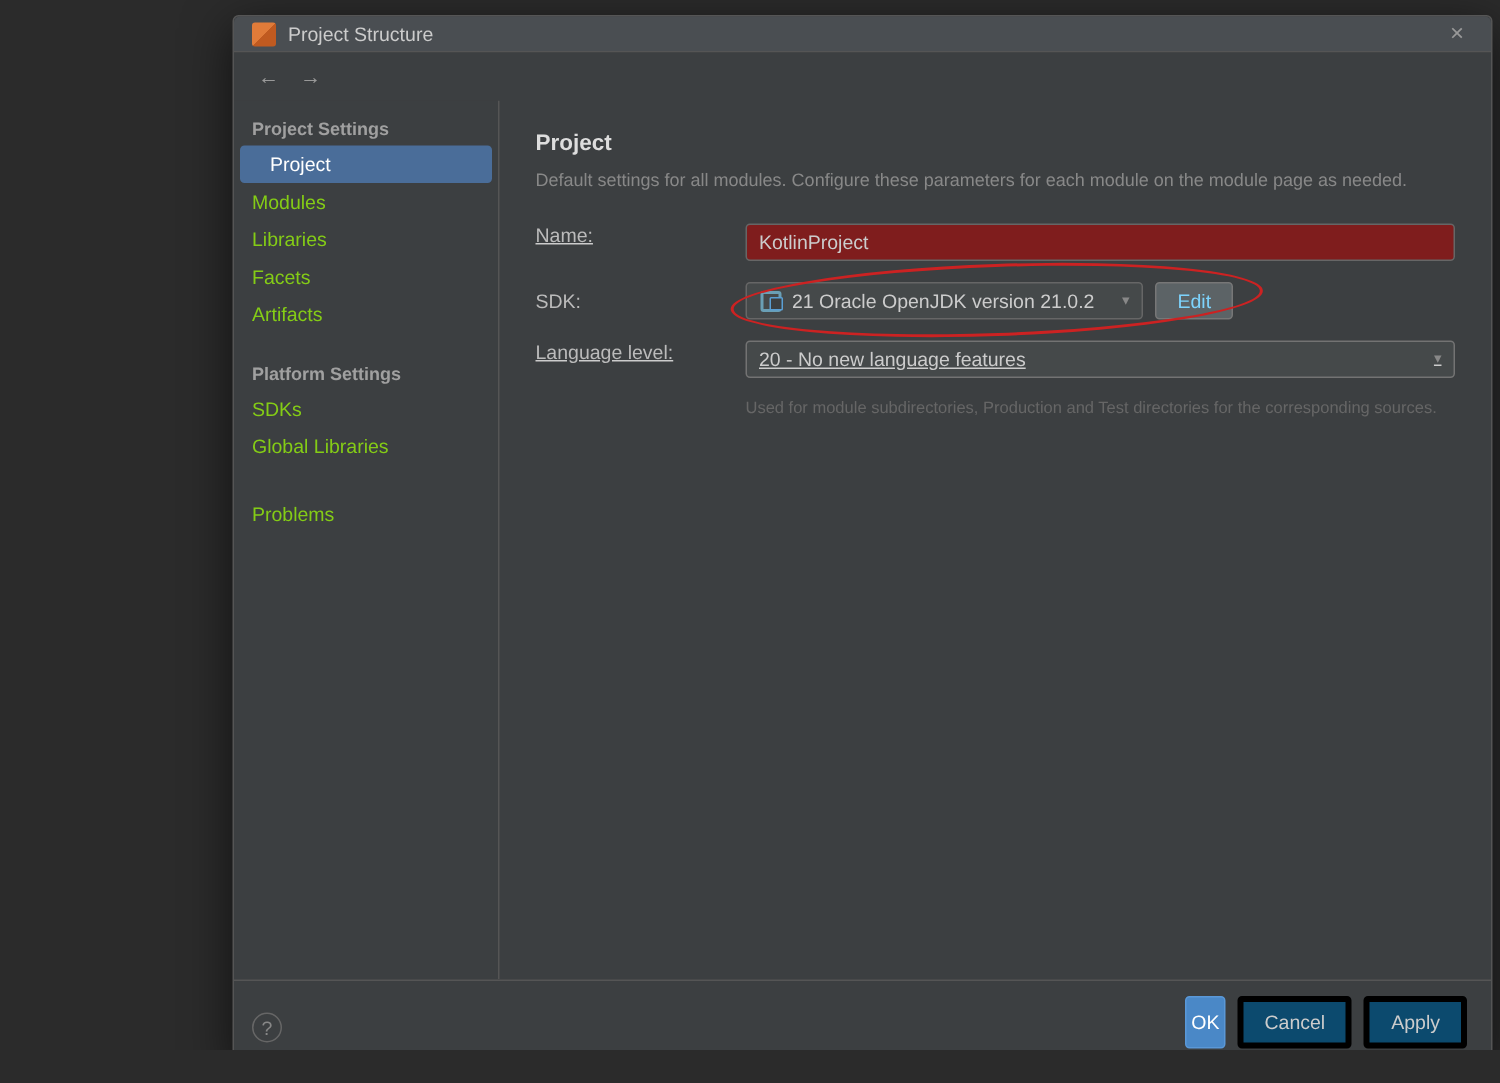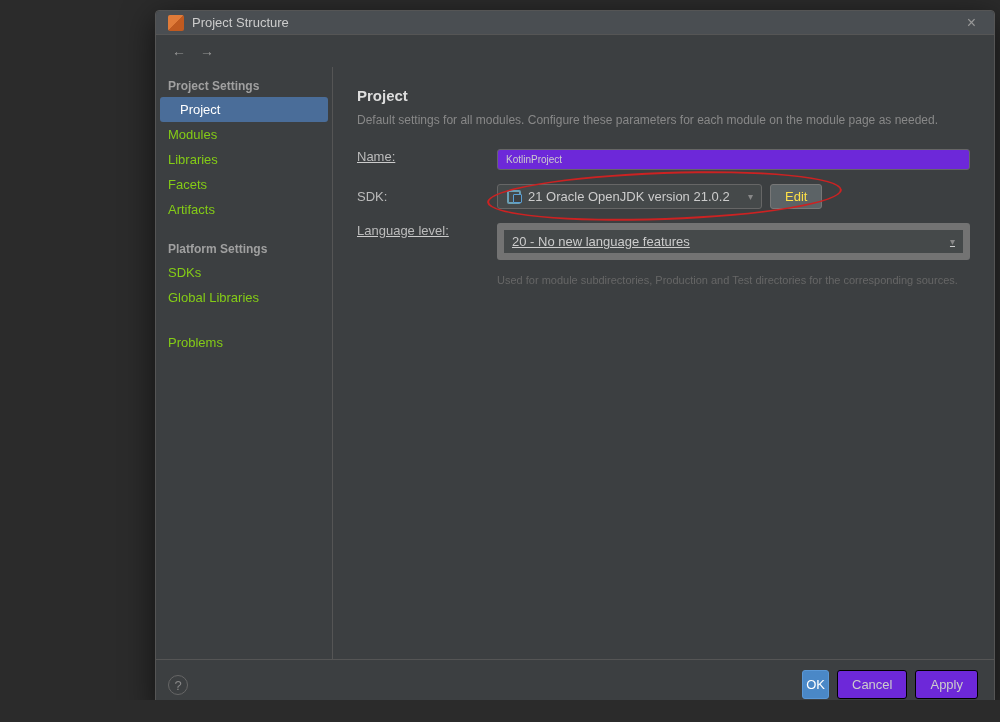--- a/index.html
+++ b/index.html
@@ -142,26 +142,26 @@
       font-size: 13px;
       flex-shrink: 0;
     }
     .form-control {
       flex: 1;
     }
 
     
     .text-input {
       width: 100%;
-      background: #6d28d9;
+      background: #7f1d1d;
       border: 1px solid #666;
       border-radius: 3px;
       color: #ccc;
       padding: 4px 8px;
-      font-size: 10px;
+      font-size: 13px;
       outline: none;
     }
 
     
     .sdk-row-wrapper {
       position: relative;
       display: flex;
       align-items: center;
       margin-bottom: 14px;
     }
@@ -223,21 +223,21 @@
       color: #888;
       font-size: 10px;
       margin-left: 4px;
     }
 
     
     .edit-btn {
       background: #5c6366;
       border: 1px solid #777;
       border-radius: 3px;
-      color: #fde047;
+      color: #7dd3fc;
       padding: 4px 14px;
       cursor: pointer;
       font-size: 13px;
       text-align: right;
     }
 
     
     .sdk-oval-annotation {
       position: absolute;
       left: 130px;
@@ -247,21 +247,21 @@
       border: 2px solid #cc2222;
       border-radius: 50%;
       pointer-events: none;
       transform: rotate(-2deg);
     }
 
     
     .lang-select {
       width: 100%;
       background: #45494a;
-      border: 7px solid #737373;
+      border: 1px solid #737373;
       border-radius: 3px;
       color: #ccc;
       padding: 4px 8px;
       font-size: 13px;
       cursor: pointer;
       display: flex;
       align-items: center;
       justify-content: space-between;
     }
     .lang-select-text { flex: 1; }
@@ -316,22 +316,22 @@
     .btn-primary {
       background: #4a88c7;
       border: 1px solid #5a98d7;
       border-radius: 3px;
       color: #fff;
       padding: 6px 3px;
       cursor: pointer;
       font-size: 13px;
     }
     .btn-secondary {
-      background: #6d28d9;
-      border: 1px solid #000000;
+      background: #0c4a6e;
+      border: 4px solid #000000;
       border-radius: 3px;
       color: #ccc;
       padding: 6px 14px;
       cursor: pointer;
       font-size: 13px;
     }
 
     
     .help-icon {
       position: absolute;

